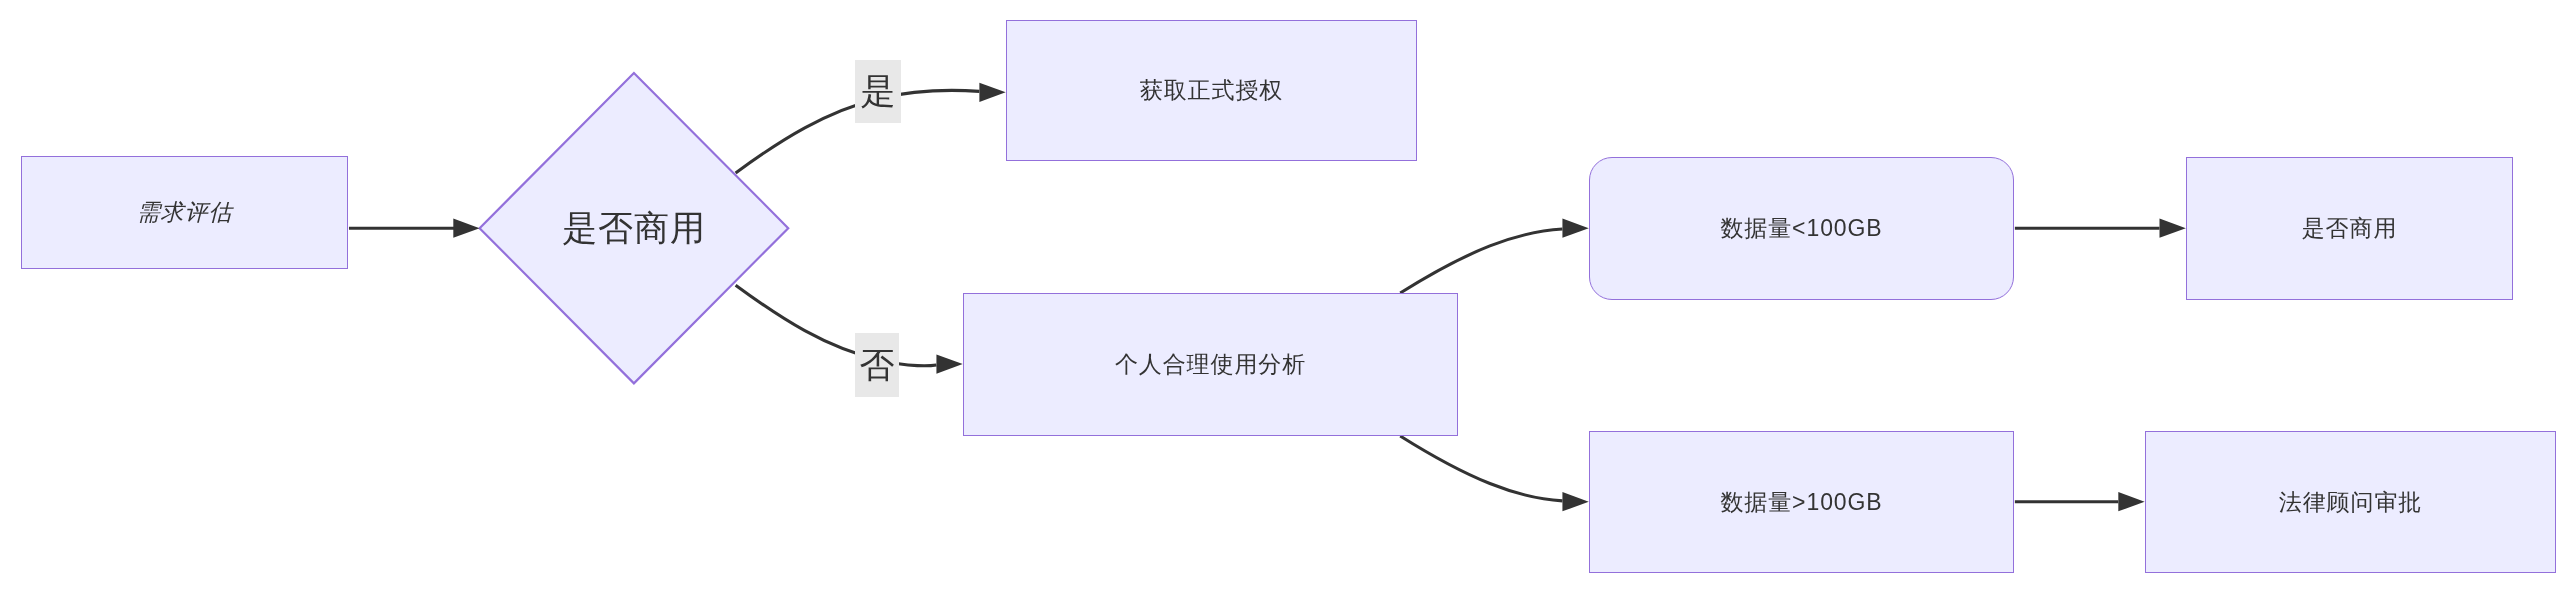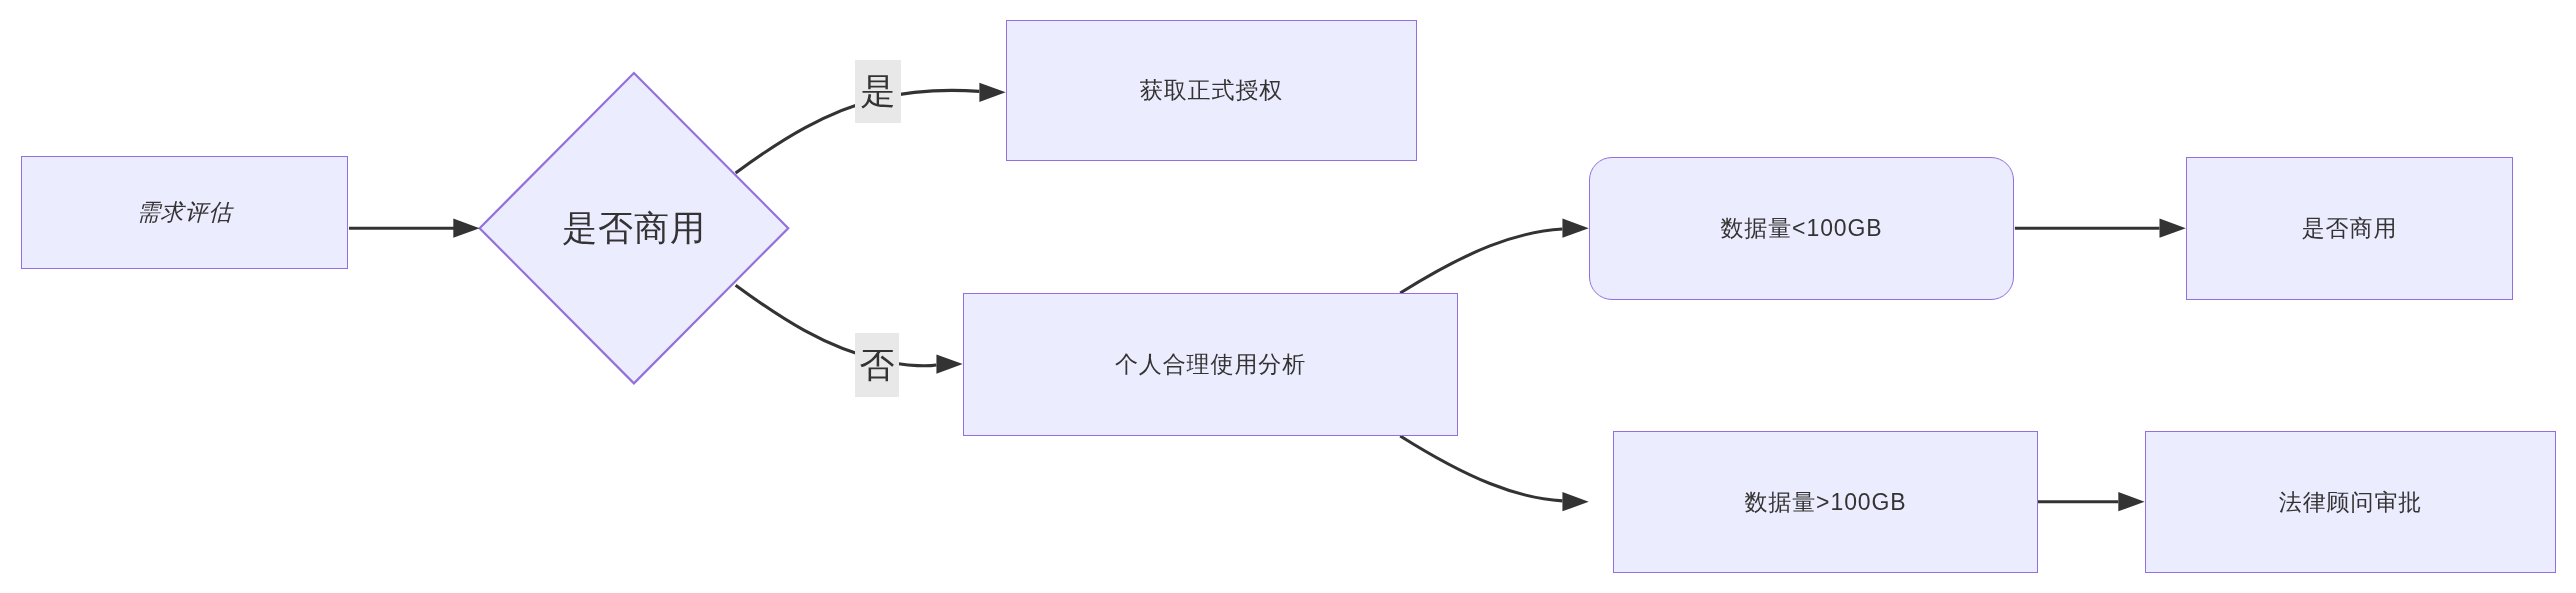--- a/index.html
+++ b/index.html
@@ -59,21 +59,21 @@
     justify-content: center;
     text-align: center;
     z-index: 3;
   }
   
   #node-a { left: 21px;   top: 156px; width: 327px; height: 113px; font-style: italic; }
   #node-c { left: 1006px; top: 20px;  width: 411px; height: 141px; }
   #node-d { left: 963px; top: 293px; width: 495px; height: 143px; align-items: center; }
   #node-e { left: 1589px; top: 157px; width: 425px; height: 143px; border-radius: 23px; }
   #node-f { left: 2186px; top: 157px; width: 327px; height: 143px; }
-  #node-g { left: 1589px; top: 431px; width: 425px; height: 142px; margin-left: 24px; }
+  #node-g { left: 1589px; top: 431px; width: 425px; height: 142px; }
   #node-h { left: 2145px; top: 431px; width: 411px; height: 142px; font-family: Liberation Serif, serif; }
   #diamond-b-label { left: 511px; top: 206px; width: 246px; height: 44px; }
   #edge-label-yes { left: 855px; top: 60px;  width: 46px; height: 63px; }
   #edge-label-no  { left: 855px; top: 333px; width: 44px; height: 64px; }
 </style>
 </head>
 <body>
 
 <div class="canvas">
 

